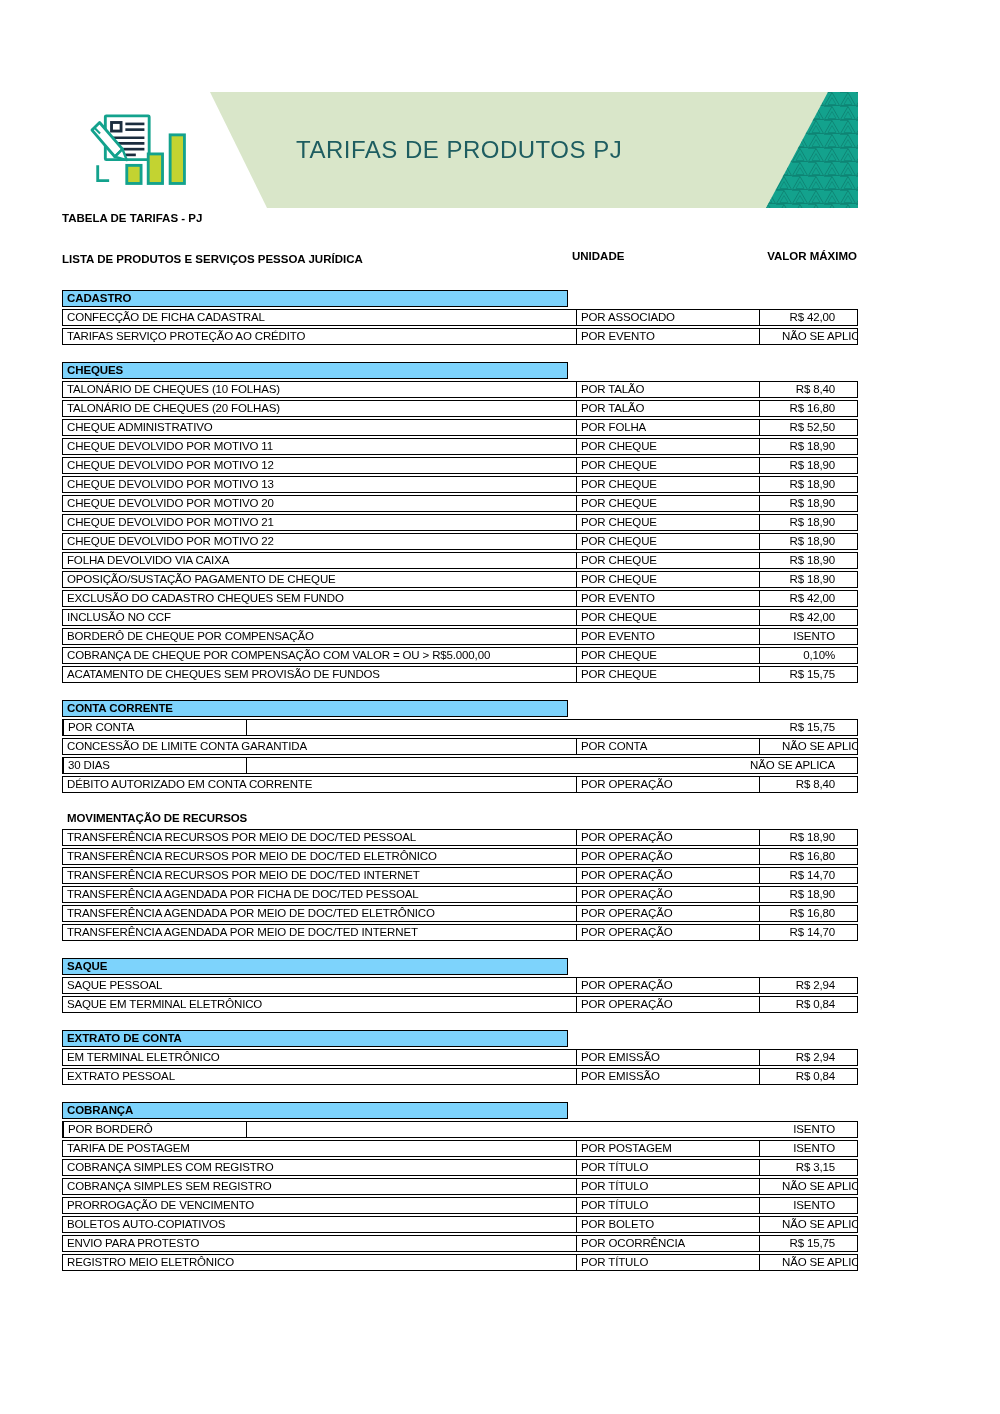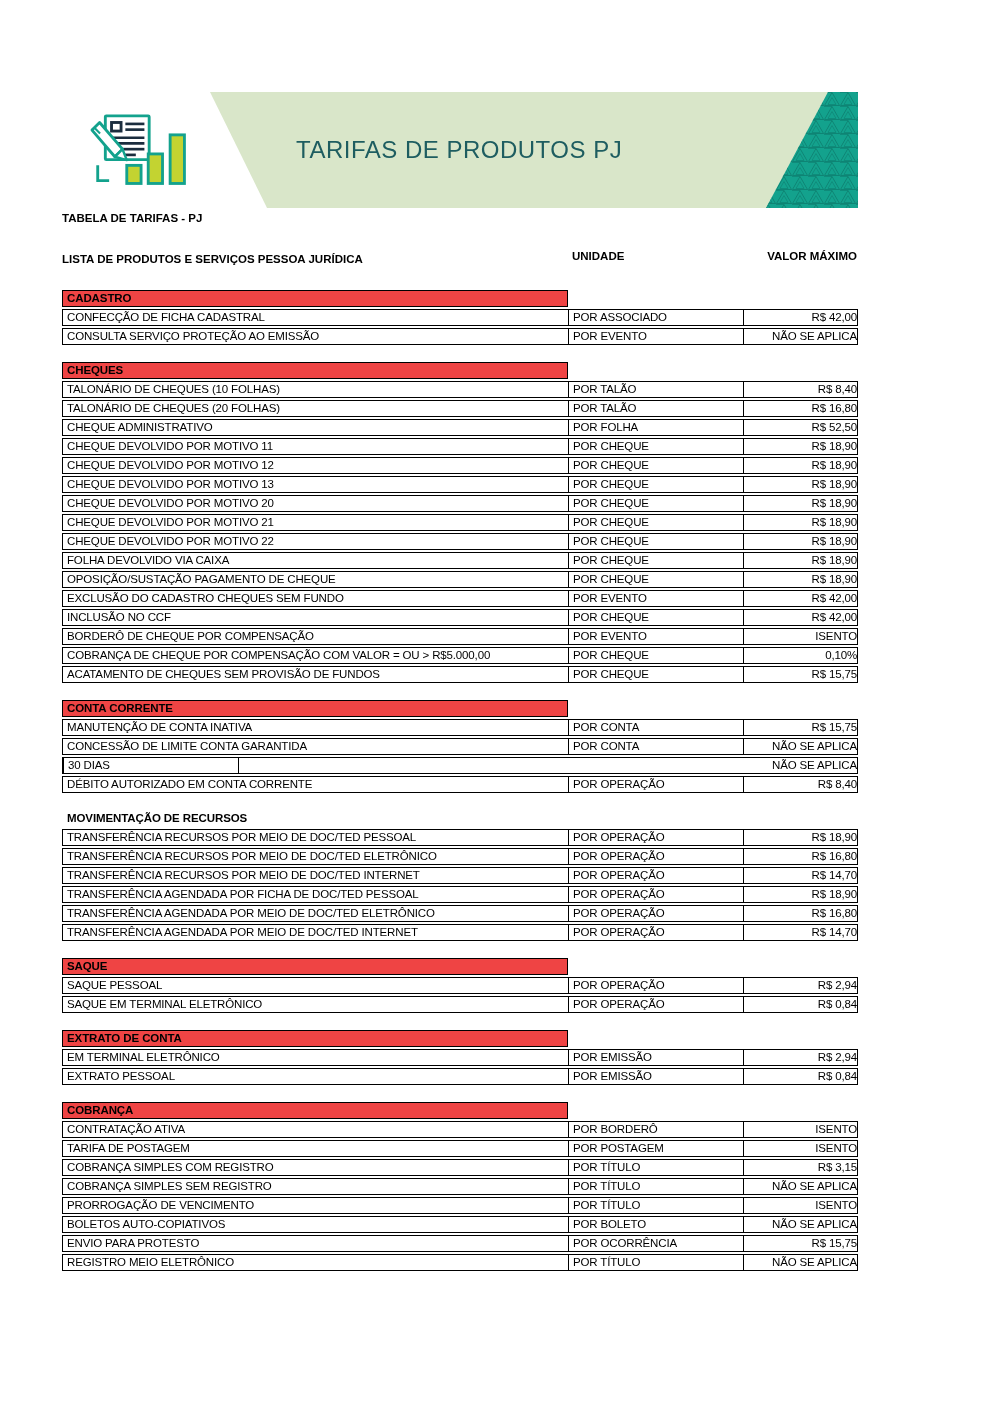--- a/index.html
+++ b/index.html
@@ -45,38 +45,39 @@
   #sections { margin-top: 26px; }
   .section { margin-top: 17px; }
   .section:first-child { margin-top: 0; }
   .sec-header {
     font-size: 11.5px; font-weight: bold; color: #000;
     height: 17px; line-height: 15px;
     margin-bottom: 2px; padding: 0 4px;
     letter-spacing: -0.1px;
     white-space: nowrap;
   }
-  .sec-header.boxed { width: 506px; border: 1px solid #000; background: #ef4444; }
+  .sec-header.boxed { width: 506px; border: 1px solid #000; background: #7dd3fc; }
   .sec-header.plain { border: 1px solid transparent; padding-left: 4px; }
   .row {
     display: flex;
     width: 796px; height: 17px;
     border: 1px solid #000;
     margin-bottom: 2px;
     background: #fff;
+    gap: 8px;
   }
   .row .cell {
     font-size: 11.5px; color: #000;
     line-height: 14.5px;
     letter-spacing: -0.15px;
     white-space: nowrap; overflow: hidden;
   }
   .cell-product { flex: 0 0 505px; padding: 0 4px; }
   .cell-unit { flex: 0 0 175px; border-left: 1px solid #000; padding: 0 4px; }
-  .cell-value { flex: 1 1 auto; border-left: 1px solid #000; padding: 0 0; text-align: right; }
+  .cell-value { flex: 1 1 auto; border-left: 1px solid #000; padding: 0 22px; text-align: right; }
 </style>
 </head>
 <body>
 
 <div class="page">
 
   <svg class="logo-svg" width="105" height="81" viewBox="0 0 110 85">
     <rect x="16" y="4" width="46" height="46" rx="1" fill="#ffffff" stroke="#13a28d" stroke-width="3"></rect>
     <rect x="22.5" y="11" width="10" height="9" fill="none" stroke="#1b2d3e" stroke-width="3"></rect>
     <g stroke="#1b2d3e" stroke-width="2.8">
@@ -125,21 +126,21 @@
 
     <div id="sections">
         <div class="section">
           <div class="sec-header boxed">CADASTRO</div>
           <div class="row">
             <span class="cell cell-product">CONFECÇÃO DE FICHA CADASTRAL</span>
             <span class="cell cell-unit">POR ASSOCIADO</span>
             <span class="cell cell-value">R$ 42,00</span>
           </div>
           <div class="row">
-            <span class="cell cell-product">CONSULTA SERVIÇO PROTEÇÃO AO EMISSÃO</span>
+            <span class="cell cell-product">TARIFAS SERVIÇO PROTEÇÃO AO CRÉDITO</span>
             <span class="cell cell-unit">POR EVENTO</span>
             <span class="cell cell-value">NÃO SE APLICA</span>
           </div>
         </div>
         <div class="section">
           <div class="sec-header boxed">CHEQUES</div>
           <div class="row">
             <span class="cell cell-product">TALONÁRIO DE CHEQUES (10 FOLHAS)</span>
             <span class="cell cell-unit">POR TALÃO</span>
             <span class="cell cell-value">R$ 8,40</span>
@@ -216,21 +217,20 @@
           </div>
           <div class="row">
             <span class="cell cell-product">ACATAMENTO DE CHEQUES SEM PROVISÃO DE FUNDOS</span>
             <span class="cell cell-unit">POR CHEQUE</span>
             <span class="cell cell-value">R$ 15,75</span>
           </div>
         </div>
         <div class="section">
           <div class="sec-header boxed">CONTA CORRENTE</div>
           <div class="row">
-            <span class="cell cell-product">MANUTENÇÃO DE CONTA INATIVA</span>
             <span class="cell cell-unit">POR CONTA</span>
             <span class="cell cell-value">R$ 15,75</span>
           </div>
           <div class="row">
             <span class="cell cell-product">CONCESSÃO DE LIMITE CONTA GARANTIDA</span>
             <span class="cell cell-unit">POR CONTA</span>
             <span class="cell cell-value">NÃO SE APLICA</span>
           </div>
           <div class="row">
             <span class="cell cell-unit">30 DIAS</span>
@@ -297,21 +297,20 @@
           </div>
           <div class="row">
             <span class="cell cell-product">EXTRATO PESSOAL</span>
             <span class="cell cell-unit">POR EMISSÃO</span>
             <span class="cell cell-value">R$ 0,84</span>
           </div>
         </div>
         <div class="section">
           <div class="sec-header boxed">COBRANÇA</div>
           <div class="row">
-            <span class="cell cell-product">CONTRATAÇÃO ATIVA</span>
             <span class="cell cell-unit">POR BORDERÔ</span>
             <span class="cell cell-value">ISENTO</span>
           </div>
           <div class="row">
             <span class="cell cell-product">TARIFA DE POSTAGEM</span>
             <span class="cell cell-unit">POR POSTAGEM</span>
             <span class="cell cell-value">ISENTO</span>
           </div>
           <div class="row">
             <span class="cell cell-product">COBRANÇA SIMPLES COM REGISTRO</span>

